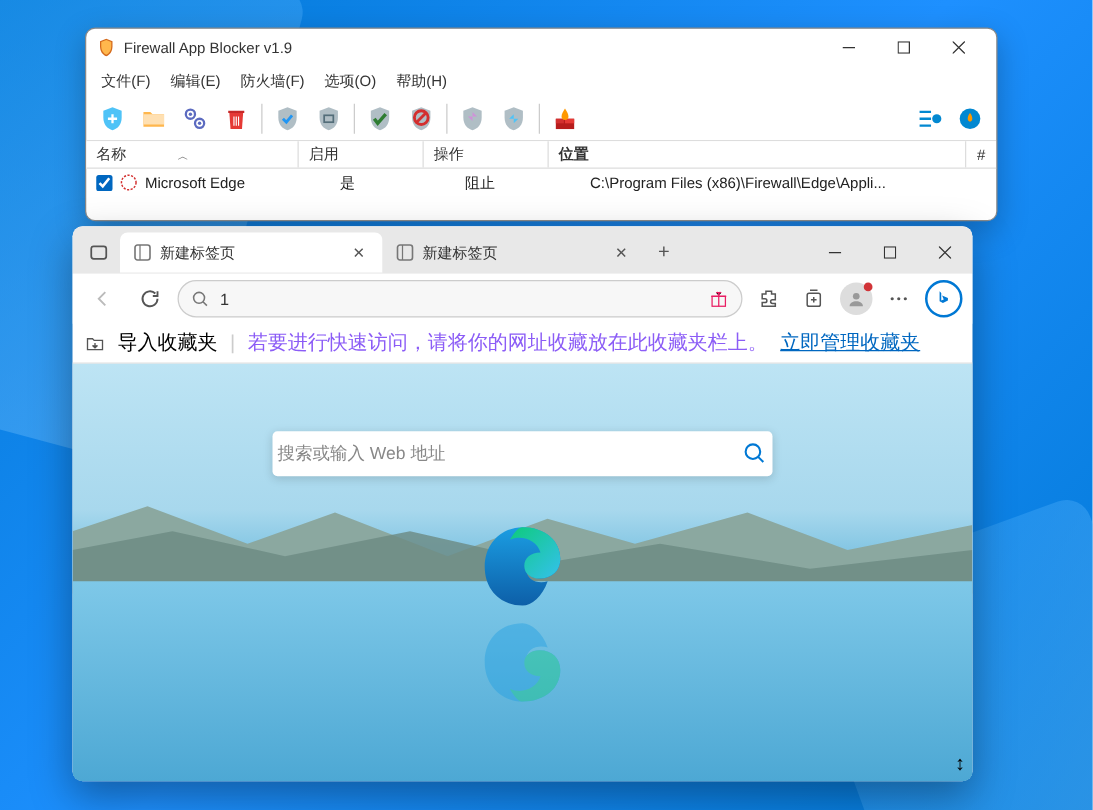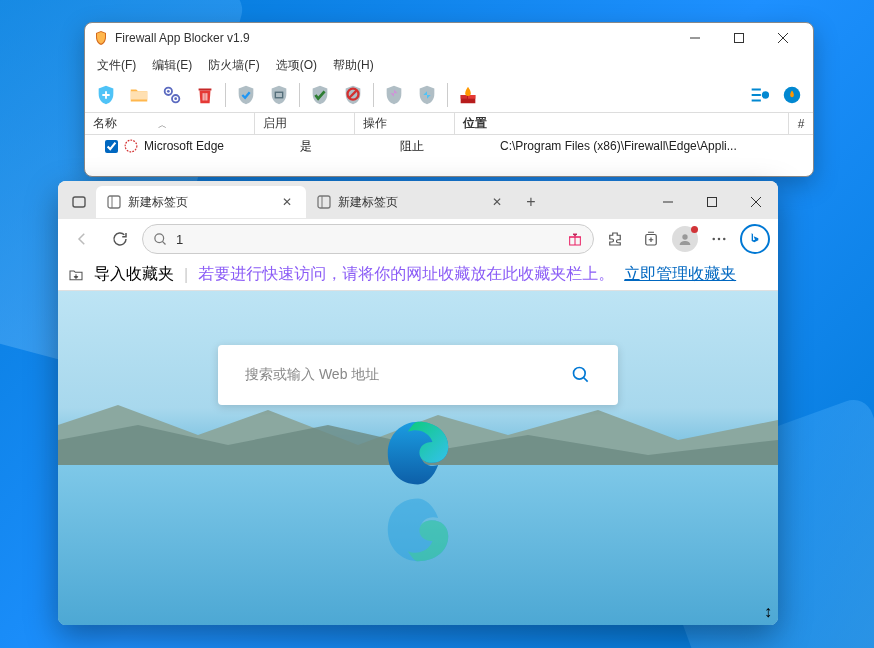--- a/index.html
+++ b/index.html
@@ -15,21 +15,21 @@
   position: absolute;
   background: linear-gradient(135deg, #2196f3, #64b5f6);
   opacity: 0.5;
 }
 .bg1 { top: -50px; left: -100px; width: 300px; height: 400px; transform: rotate(15deg); border-radius: 20px; }
 .bg2 { bottom: -80px; right: -50px; width: 250px; height: 300px; transform: rotate(-20deg); border-radius: 20px; }
 
 
 .win-fw {
   position: absolute;
-  top: 22px; left: 84px;
+  top: 22px; left: 68px;
   width: 730px; height: 155px;
   background: #fff;
   border: 1px solid #888;
   border-radius: 8px;
   box-shadow: 0 8px 24px rgba(0,0,0,0.25);
   overflow: hidden;
 }
 .titlebar {
   display: flex; align-items: center;
   height: 30px; padding: 0 8px;
@@ -62,21 +62,21 @@
 }
 .th { padding: 2px 8px; border-right: 1px solid #ddd; }
 .th-name { width: 170px; display:flex; align-items:flex-end; gap:21px; }
 .th-enable { width: 100px; }
 .th-action{ width: 100px; }
 .th-loc { flex: 1; font-weight: bold; }
 .th-hash { width: 24px; text-align:center; border-right:none; }
 .sort-caret { font-size:9px; color:#777; margin-left:20px; }
 
 .table-row {
-  display: flex; padding: 4px 12px; font-size: 12px; color:#222;
+  display: flex; padding: 4px 0; font-size: 12px; color:#222;
   align-items:center; height: 22px;
 }
 .td { padding: 0 8px; }
 .td-name { width: 195px; display:flex; align-items:center; gap:6px; }
 .td-enable{ width: 100px; }
 .td-action{ width: 100px; }
 .td-loc{ flex:1; white-space:nowrap; overflow:hidden; text-overflow:ellipsis; }
 .chk { width:13px; height:13px; accent-color:#0067c0; }
 .row-icon { width:14px; height:14px; }
 
@@ -142,22 +142,22 @@
 }
 .mountains {
   position:absolute; bottom:45%; left:0; right:0; height:100px;
 }
 .water {
   position:absolute; bottom:0; left:0; right:0; height:48%;
   background: linear-gradient(to bottom, #7ec8e8 0%, #4da8d4 100%);
 }
 .searchbox {
   position:absolute; top:54px; left:50%; transform:translateX(-50%);
-  width:400px; height:60px; background:#fff; border-radius:4px;
-  display:flex; align-items:center; padding:0 27px;
+  width:400px; height:36px; background:#fff; border-radius:4px;
+  display:flex; align-items:center; padding:0 4px;
   box-shadow:0 2px 8px rgba(0,0,0,0.15);
 }
 .searchbox .ph{ flex:1; color:#888; font-size:14px; }
 .searchbox .sic{ color:#0078d4; }
 .edge-logo {
   position:absolute; top:125px; left:50%; transform:translateX(-50%);
   width:72px; height:72px;
 }
 .edge-reflect {
   position:absolute; top:204px; left:50%; transform:translateX(-50%) scaleY(-1);

